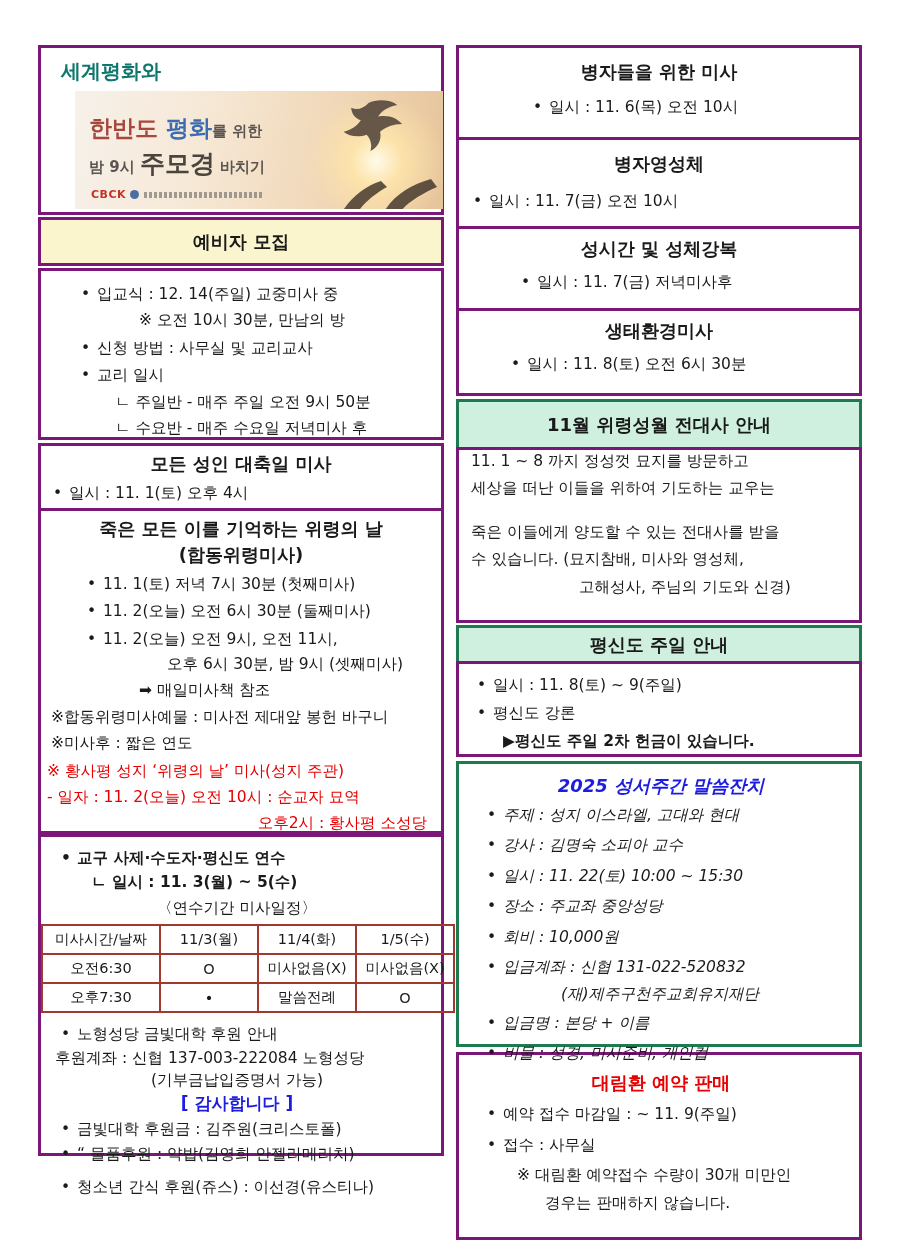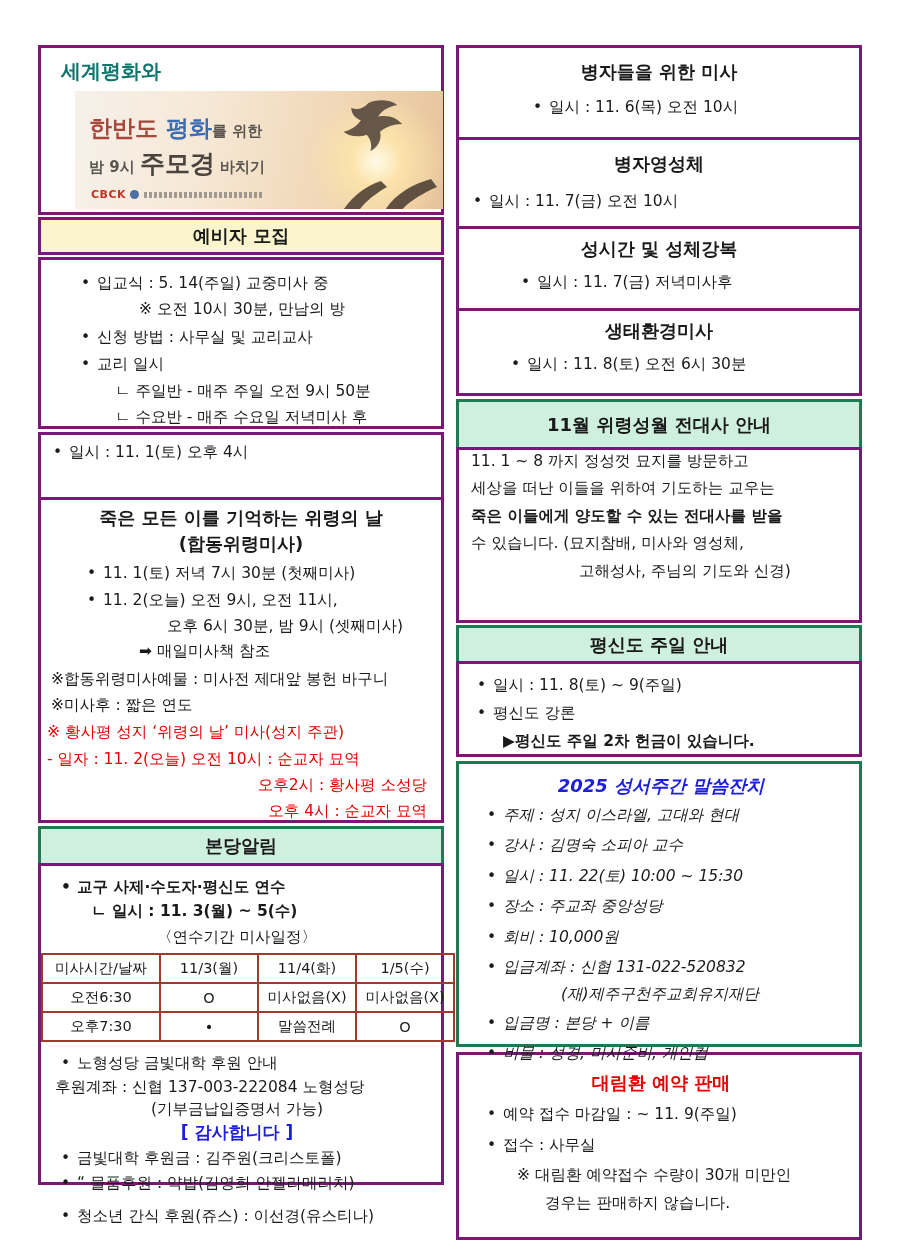--- a/index.html
+++ b/index.html
@@ -86,55 +86,54 @@
         <span class="t-dk-sm">밤 9시 </span><span class="t-dk-lg">주모경</span><span class="t-dk-sm"> 바치기</span>
       </div>
       <div class="cbck">
         <span class="cbck-word">CBCK</span>
         <span class="cbck-dot"></span>
         <span class="cbck-smudge"></span>
       </div>
     </div>
   </div>
 
-  <div class="yhead" style="height:38px;margin-top:2px;">
+  <div class="yhead" style="height:49px;margin-top:2px;">
     <span>예비자 모집</span>
   </div>
 
   <div class="box" style="height:172px;margin-top:2px;padding:14px 8px 0 56px;">
-    <div class="bul">입교식 : 5. 14(주일) 교중미사 중</div>
+    <div class="bul">입교식 : 12. 14(주일) 교중미사 중</div>
     <div class="line" style="margin:7px 0 0 42px;">※ 오전 10시 30분, 만남의 방</div>
     <div class="bul" style="margin-top:8px;">신청 방법 : 사무실 및 교리교사</div>
     <div class="bul" style="margin-top:8px;">교리 일시</div>
     <div class="line" style="margin:7px 0 0 18px;">ㄴ 주일반 - 매주 주일 오전 9시 50분</div>
     <div class="line" style="margin:7px 0 0 18px;">ㄴ 수요반 - 매주 수요일 저녁미사 후</div>
   </div>
 
   <div class="box" style="height:68px;margin-top:3px;">
+    <div class="sec-title" style="padding-top:6px;">모든 성인 대축일 미사</div>
     <div class="bul" style="margin:8px 0 0 28px;">일시 : 11. 1(토) 오후 4시</div>
   </div>
 
   <div class="box" style="height:326px;margin-top:-3px;padding-bottom:4px;">
     <div class="sec-title" style="padding-top:6px;">죽은 모든 이를 기억하는 위령의 날</div>
     <div class="sec-title" style="padding-top:2px;">(합동위령미사)</div>
     <div class="bul" style="margin:8px 0 0 62px;">11. 1(토) 저녁 7시 30분 (첫째미사)</div>
+    <div class="bul" style="margin:8px 0 0 62px;">11. 2(오늘) 오전 6시 30분 (둘째미사)</div>
     <div class="bul" style="margin:8px 0 0 62px;">11. 2(오늘) 오전 9시, 오전 11시,</div>
     <div class="line" style="margin:6px 0 0 126px;">오후 6시 30분, 밤 9시 (셋째미사)</div>
     <div class="line" style="margin:6px 0 0 98px;">➡ 매일미사책 참조</div>
     <div class="line" style="margin:8px 0 0 10px;">※합동위령미사예물 : 미사전 제대앞 봉헌 바구니</div>
     <div class="line" style="margin:7px 0 0 10px;">※미사후 : 짧은 연도</div>
     <div class="line red" style="margin:8px 0 0 6px;">※ 황사평 성지 ‘위령의 날’ 미사(성지 주관)</div>
     <div class="line red" style="margin:7px 0 0 6px;">- 일자 : 11. 2(오늘) 오전 10시 : 순교자 묘역</div>
     <div class="line red right-al" style="margin:7px 14px 0 0;">오후2시 : 황사평 소성당</div>
     <div class="line red right-al" style="margin:7px 14px 0 0;">오후 4시 : 순교자 묘역</div>
   </div>
 
-  <div class="ghead" style="height:37px;margin-top:3px;">
-    <span>본당알림</span>
-  </div>
 
   <div class="box" style="height:322px;padding:12px 8px 0 0;">
     <div class="bul" style="margin-left:36px;font-weight:bold;">교구 사제·수도자·평신도 연수</div>
     <div class="line" style="margin:5px 0 0 50px;font-weight:bold;">ㄴ 일시 : 11. 3(월) ~ 5(수)</div>
     <div class="line center" style="margin-top:6px;">〈연수기간 미사일정〉</div>
     <table class="mass">
       <tbody>
           <tr>
         <td>미사시간/날짜</td>
         <td>11/3(월)</td>
@@ -187,21 +186,21 @@
     <div class="bul" style="margin:12px 0 0 68px;">일시 : 11. 8(토) 오전 6시 30분</div>
   </div>
 
   <div class="ghead" style="height:48px;margin-top:3px;">
     <span>11월 위령성월 전대사 안내</span>
   </div>
 
   <div class="box" style="height:176px;padding:0 6px 0 12px;">
     <div class="line" style="margin-top:2px;">11. 1 ~ 8 까지 정성껏 묘지를 방문하고</div>
     <div class="line" style="margin-top:8px;">세상을 떠난 이들을 위하여 기도하는 교우는</div>
-    <div class="line" style="margin-top:8px;font-weight:bold;">죽은 이들에게 양도할 수 있는 전대사를 받을</div>
+    <div class="line" style="margin-top:24px;">죽은 이들에게 양도할 수 있는 전대사를 받을</div>
     <div class="line" style="margin-top:8px;">수 있습니다. (묘지참배, 미사와 영성체,</div>
     <div class="line" style="margin:8px 0 0 108px;">고해성사, 주님의 기도와 신경)</div>
   </div>
 
   <div class="ghead" style="height:36px;margin-top:2px;">
     <span>평신도 주일 안내</span>
   </div>
 
   <div class="box" style="height:96px;padding:12px 6px 0 34px;">
     <div class="bul">일시 : 11. 8(토) ~ 9(주일)</div>

